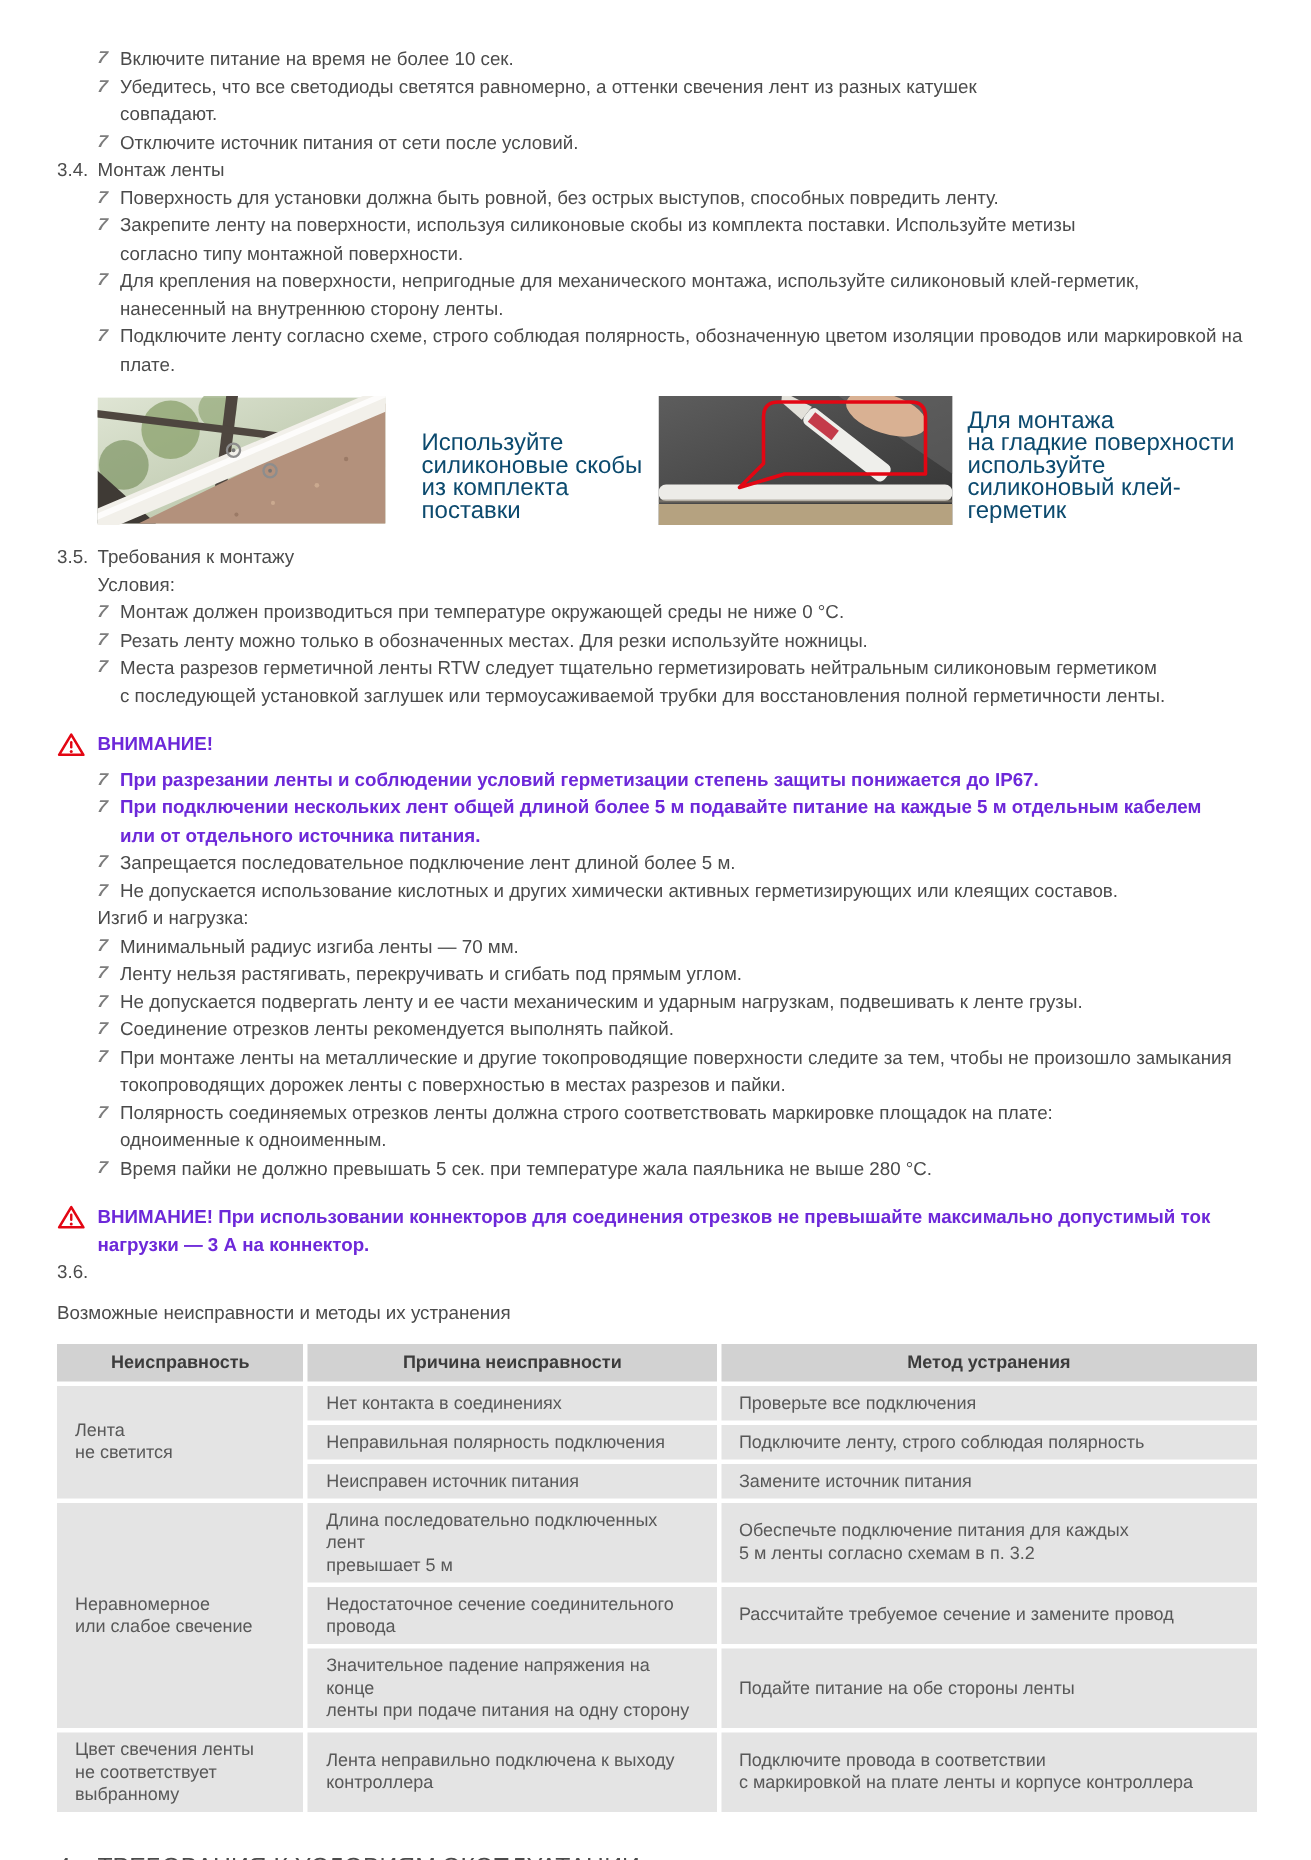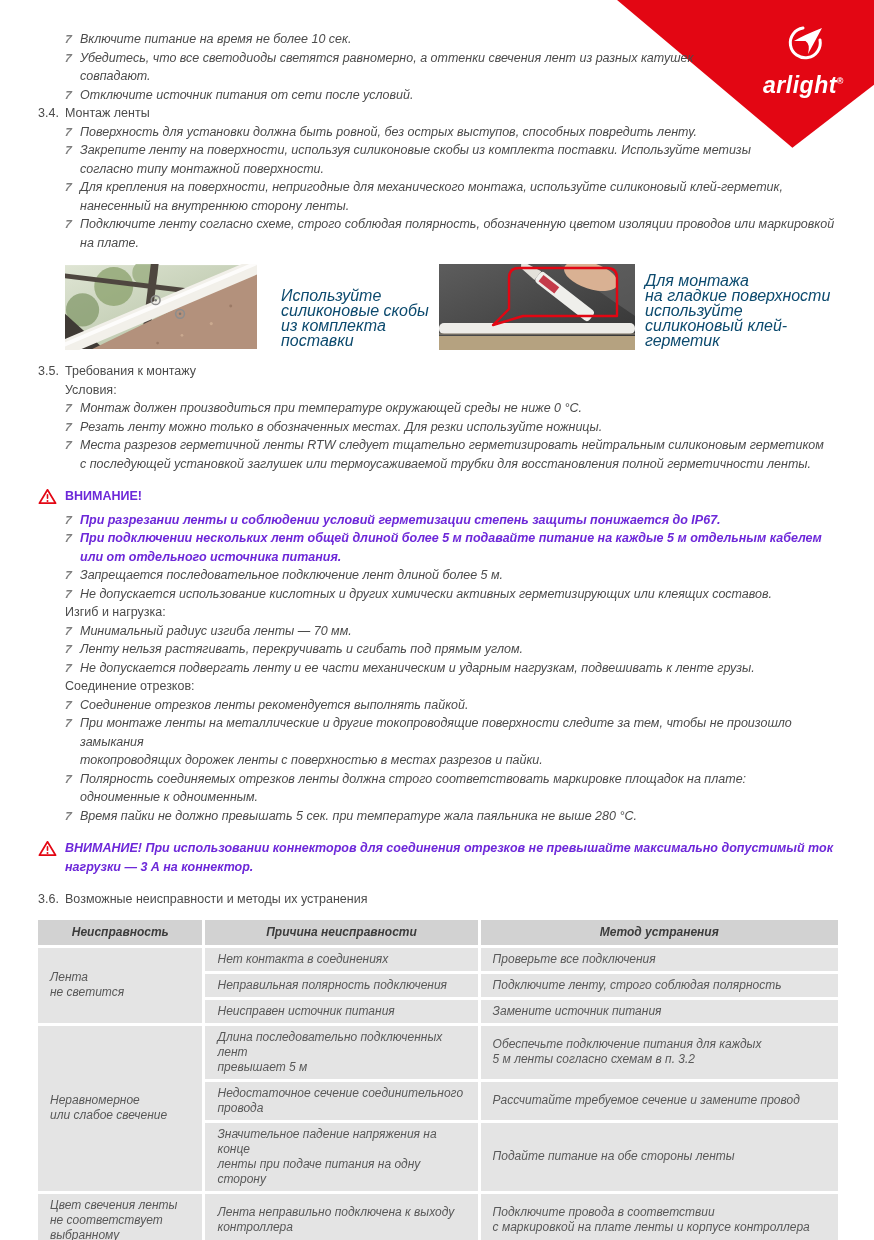--- a/index.html
+++ b/index.html
@@ -3,21 +3,21 @@
 <meta charset="utf-8">
 <style>
   html,body{margin:0;padding:0;background:#9a9a9a;}
   .page{
     position:relative;width:874px;height:1240px;background:#ffffff;
     margin:0 auto;overflow:hidden;
     font-family:"Liberation Sans","DejaVu Sans",sans-serif;
     color:#4b4b4b;font-size:12.5px;line-height:18.5px;
   }
   .content{position:absolute;left:38px;top:30px;width:802px;}
-  .t{white-space:pre-line;font-style:italic;}
+  .t{white-space:pre-line;}
   
   .secrow{display:flex;align-items:flex-start;}
   .secrow .num{width:27px;flex:0 0 27px;}
   .secrow .body{flex:1;}
   .indent{margin-left:27px;}
   
   .bullet{display:flex;align-items:flex-start;margin-left:27px;}
   .bullet .arrow{
     width:15px;flex:0 0 15px;color:#7d7d7d;font-style:italic;font-weight:bold;
     font-size:11.5px;transform:skewX(-8deg);
@@ -58,36 +58,27 @@
   
   .banner{
     position:absolute;top:0;left:615px;width:259px;height:150px;
     clip-path:polygon(0.8% 0, 100% 0, 100% 56.5%, 68.5% 98.5%);
   }
   .logo{position:absolute;top:24px;right:30px;text-align:center;color:#fff;}
   .brandname{
     font-weight:bold;font-style:italic;font-size:23px;letter-spacing:.5px;line-height:22px;
   }
   .brandname sup{font-size:9px;font-style:normal;}
-  .mt14{margin-top:14px;}
+  .mt14{flex-direction:column;}
 </style>
 </head>
 <body>
 
 <div class="page">
 
-  <div class="banner" style="background:#e30613;">
-    <div class="logo">
-      <svg width="46" height="40" viewBox="0 0 46 40">
-        <path d="M22 4 a15 15 0 1 0 17 12" stroke="#ffffff" stroke-width="3" fill="none" stroke-linecap="round"></path>
-        <path d="M13 17 q10 -6 28 -13 l-14 26 q2.5 -10 -2.5 -13 z" fill="#ffffff"></path>
-      </svg>
-      <div class="brandname"><span>arlight</span><sup>®</sup></div>
-    </div>
-  </div>
 
   <div class="content">
 
     <div class="bullet">
       <span class="arrow">7</span>
       <span class="t">Включите питание на время не более 10 сек.</span>
     </div>
     <div class="bullet">
       <span class="arrow">7</span>
       <span class="t">Убедитесь, что все светодиоды светятся равномерно, а оттенки свечения лент из разных катушек
@@ -235,21 +226,20 @@
         <span class="t">Минимальный радиус изгиба ленты — 70 мм.</span>
       </div>
       <div class="bullet">
         <span class="arrow">7</span>
         <span class="t">Ленту нельзя растягивать, перекручивать и сгибать под прямым углом.</span>
       </div>
       <div class="bullet">
         <span class="arrow">7</span>
         <span class="t">Не допускается подвергать ленту и ее части механическим и ударным нагрузкам, подвешивать к ленте грузы.</span>
       </div>
-      <div class="indent">Соединение отрезков:</div>
       <div class="bullet">
         <span class="arrow">7</span>
         <span class="t">Соединение отрезков ленты рекомендуется выполнять пайкой.</span>
       </div>
       <div class="bullet">
         <span class="arrow">7</span>
         <span class="t">При монтаже ленты на металлические и другие токопроводящие поверхности следите за тем, чтобы не произошло замыкания
 токопроводящих дорожек ленты с поверхностью в местах разрезов и пайки.</span>
       </div>
       <div class="bullet">

